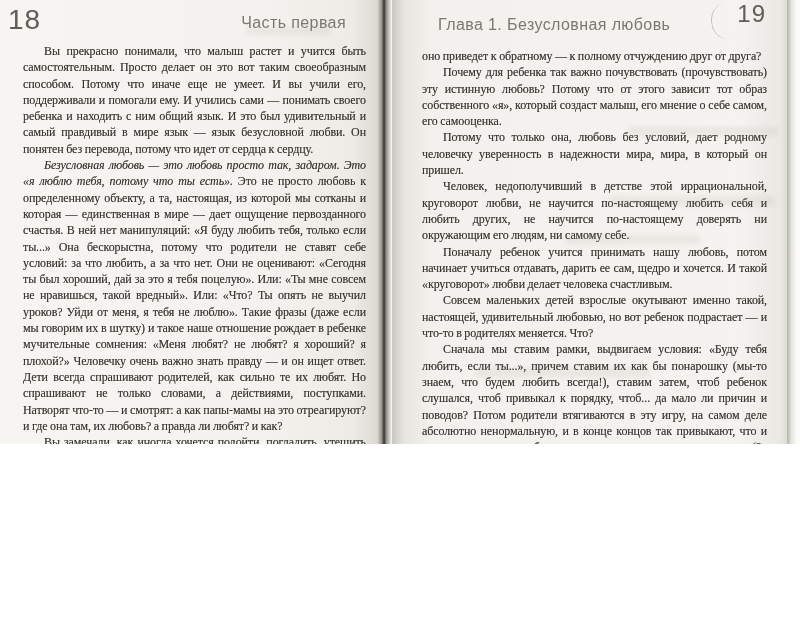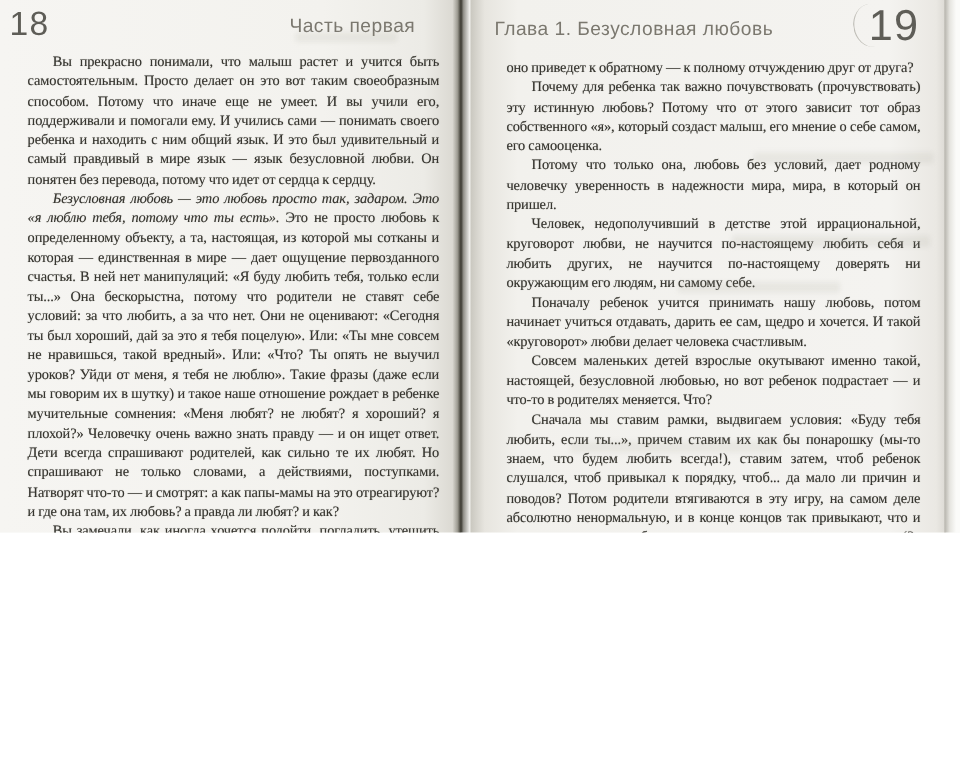--- a/index.html
+++ b/index.html
@@ -24,27 +24,27 @@
   }
   .page-edge-right {
     position:absolute; left:787px; top:0; bottom:0; width:13px;
     background:linear-gradient(90deg,#b5b3ab 0%,#e6e5e0 35%,#fbfbf9 75%);
   }
   .running-head {
     position:absolute; font-family:"Liberation Sans", sans-serif;
     font-size:16px; color:#7b786f; letter-spacing:0.4px;
   }
   .rh-left { top:14px; right:38px; }
-  .rh-right { top:16px; left:20px;text-align:right; }
+  .rh-right { top:16px; left:46px;text-align:right; }
   .page-num {
     position:absolute; font-family:"Liberation Sans", sans-serif;
     color:#5e5d57; letter-spacing:1px;
   }
   .pn-left { top:4px; left:8px; font-size:28px; }
-  .pn-right { top:0px; right:22px; font-size:36px;text-align:center; }
+  .pn-right { top:0px; right:22px; font-size:24px;text-align:center; }
   .page-curl-arc {
     position:absolute; top:3px; right:46px; width:30px; height:36px;
     border-left:1.5px solid rgba(150,148,138,0.55);
     border-radius:50%; transform:rotate(-8deg);
   }
   .body-text {
     position:absolute; color:#373630;
     font-size:12px; line-height:16.3px; text-align:justify;
     letter-spacing:-0.1px; word-spacing:-0.3px;
     text-shadow:0 0 0.6px rgba(55,54,48,0.5);
@@ -88,21 +88,21 @@
     <div class="page-curl-arc"></div>
     <div class="page-num pn-right">19</div>
     <div class="running-head rh-right">Глава 1. Безусловная любовь</div>
 
     <div class="body-text bt-right">
       <p class="noindent">оно приведет к обратному — к полному отчуждению друг от друга?</p>
       <p>Почему для ребенка так важно почувствовать (прочувствовать) эту истинную любовь? Потому что от этого зависит тот образ собственного «я», который создаст малыш, его мнение о себе самом, его самооценка.</p>
       <p>Потому что только она, любовь без условий, дает родному человечку уверенность в надежности мира, мира, в который он пришел.</p>
       <p>Человек, недополучивший в детстве этой иррациональной, круговорот любви, не научится по-настоящему любить себя и любить других, не научится по-настоящему доверять ни окружающим его людям, ни самому себе.</p>
       <p>Поначалу ребенок учится принимать нашу любовь, потом начинает учиться отдавать, дарить ее сам, щедро и хочется. И такой «круговорот» любви делает человека счастливым.</p>
-      <p>Совсем маленьких детей взрослые окутывают именно такой, настоящей, безусловной любовью, но вот ребенок подрастает — и что-то в родителях меняется. Что?</p>
+      <p>Совсем маленьких детей взрослые окутывают именно такой, настоящей, удивительный любовью, но вот ребенок подрастает — и что-то в родителях меняется. Что?</p>
       <p>Сначала мы ставим рамки, выдвигаем условия: «Буду тебя любить, если ты...», причем ставим их как бы понарошку (мы-то знаем, что будем любить всегда!), ставим затем, чтоб ребенок слушался, чтоб привыкал к порядку, чтоб... да мало ли причин и поводов? Потом родители втягиваются в эту игру, на самом деле абсолютно ненормальную, и в конце концов так привыкают, что и вправду начинают любить не «просто так», а «за то, что ты...». (За то, что ты умница, за то, что послушный, за то, что учишься на «пять» и т. п.) Вот и получается, что родители выдают любовь, как товар в магазине. Им кажется, что</p>
     </div>
 
     <div class="ghost" style="left:236px; top:127px; width:150px; height:9px;"></div>
     <div class="ghost" style="left:218px; top:196px; width:165px; height:10px;"></div>
     <div class="ghost" style="left:173px; top:235px; width:135px; height:9px;"></div>
     <div class="ghost" style="left:83px; top:368px; width:175px; height:9px;"></div>
   </div>
 
   <div class="page-edge-right"></div>

